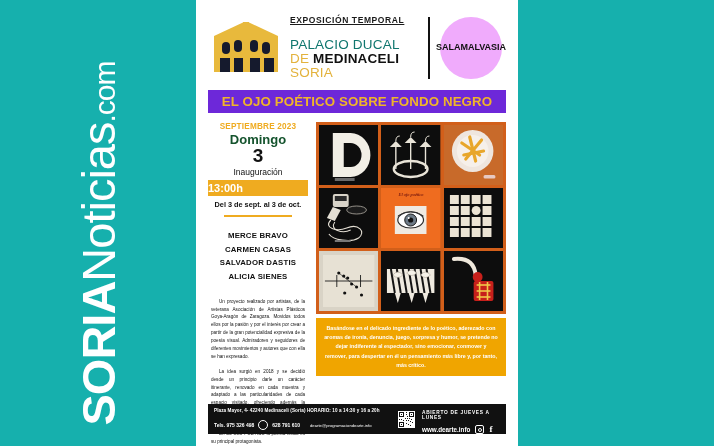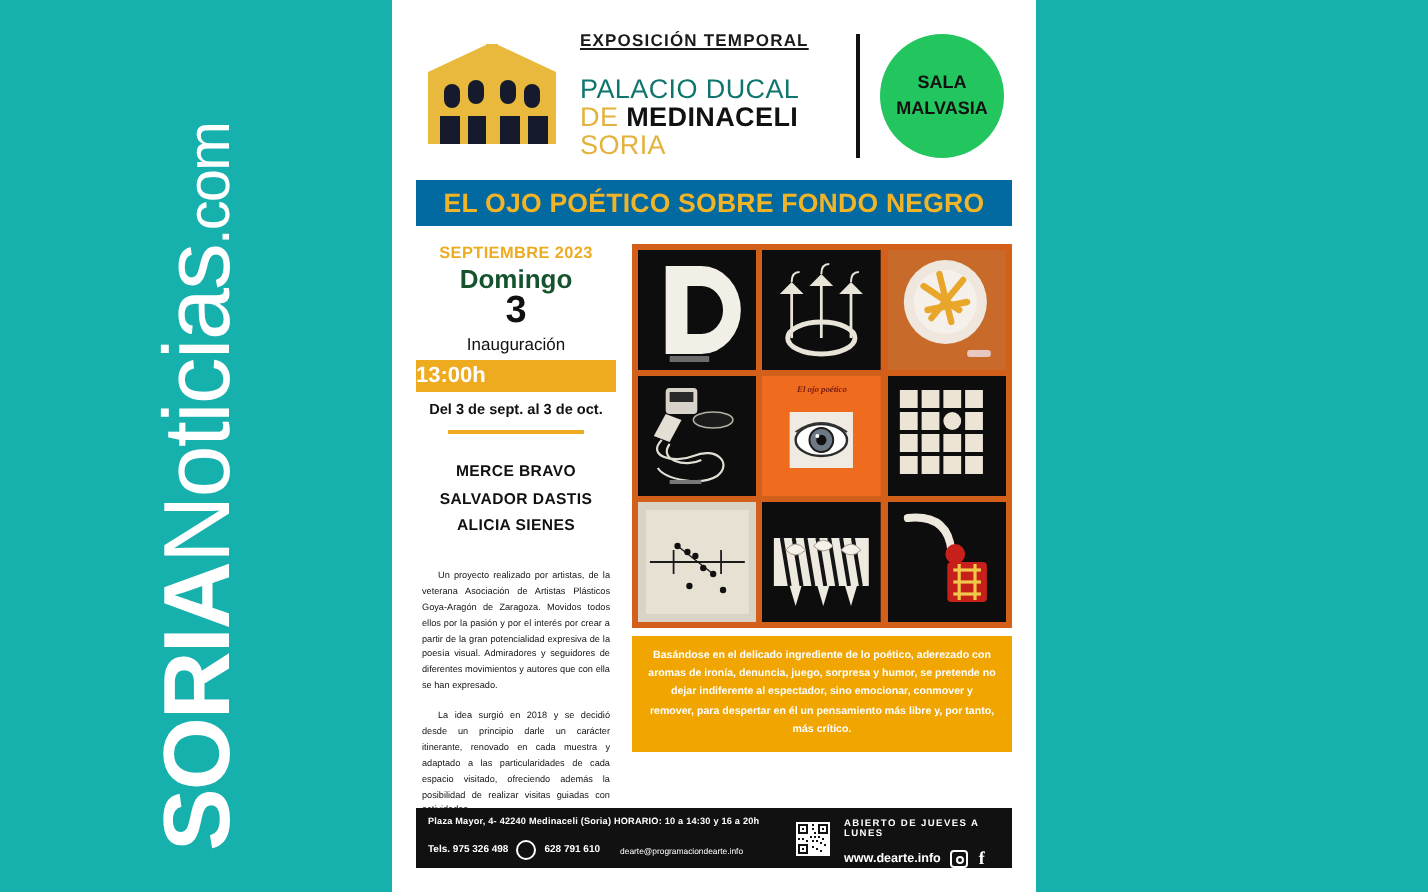--- a/index.html
+++ b/index.html
@@ -52,29 +52,29 @@
     margin-left:8px;flex:1 1 auto;line-height:1.05;
   }
   .t-exp{font-size:8.5px;font-weight:bold;color:#1a1a1a;letter-spacing:.6px;text-decoration:underline;}
   .t-pd{font-size:13.5px;color:#0f766e;font-weight:normal;letter-spacing:.2px;margin-top:13px;}
   .t-de{font-size:13.5px;color:#e3b23c;font-weight:normal;letter-spacing:.2px;}
   .t-de b{color:#111;font-weight:bold;}
   .t-so{font-size:13.5px;color:#e3b23c;font-weight:normal;letter-spacing:.2px;}
   .vdiv{width:2px;height:62px;background:#111;margin:0 10px 0 2px;flex:0 0 auto;}
   .sala{
     width:62px;height:62px;border-radius:50%;
-    background:#22c55e;flex:0 0 auto;margin-right:16px;
-    display:flex;flex-direction:column;align-items:center;justify-content:center;
+    background:#f0abfc;flex:0 0 auto;margin-right:16px;
+    display:flex;flex-direction:row;align-items:center;justify-content:center;
     color:#111;font-weight:bold;font-size:9px;line-height:1.45;text-align:center;
   }
 
   
   .titlebar{
     position:absolute;left:12px;top:90px;width:298px;height:23px;
-    background:#0369a1;display:flex;align-items:center;justify-content:center;
+    background:#6d28d9;display:flex;align-items:center;justify-content:center;
   }
   .titlebar span{color:#f0b429;font-weight:bold;font-size:13.3px;letter-spacing:.1px;}
 
   
   .leftcol{position:absolute;left:12px;top:122px;width:100px;}
   .mes{color:#efab20;font-weight:bold;font-size:8.2px;text-align:center;letter-spacing:.2px;}
   .dia{color:#14532d;font-weight:bold;font-size:13px;text-align:center;margin-top:1px;}
   .num{color:#111;font-weight:bold;font-size:19px;text-align:center;line-height:.95;}
   .inaug{color:#111;font-size:8.5px;text-align:center;margin-top:2px;}
   .hora{
@@ -175,20 +175,21 @@
     <div class="mes">SEPTIEMBRE 2023</div>
     <div class="dia">Domingo</div>
     <div class="num">3</div>
     <div class="inaug">Inauguración</div>
     <div class="hora">13:00h</div>
     <div class="rango">Del 3 de sept. al 3 de oct.</div>
     <div class="rule"></div>
 
     <div class="artists">
       <div>MERCE BRAVO</div>
+      <div>CARMEN CASAS</div>
       <div>SALVADOR DASTIS</div>
       <div>ALICIA SIENES</div>
     </div>
 
     <div class="body-copy">
       <p>Un proyecto realizado por artistas, de la veterana Asociación de Artistas Plásticos Goya-Aragón de Zaragoza. Movidos todos ellos por la pasión y por el interés por crear a partir de la gran potencialidad expresiva de la poesía visual. Admiradores y seguidores de diferentes movimientos y autores que con ella se han expresado.</p>
       <p>La idea surgió en 2018 y se decidió desde un principio darle un carácter itinerante, renovado en cada muestra y adaptado a las particularidades de cada espacio visitado, ofreciendo además la posibilidad de realizar visitas guiadas con actividades.</p>
       <p>En EL OJO POÉTICO la poesía visual es su principal protagonista.</p>
     </div>
   </div>

